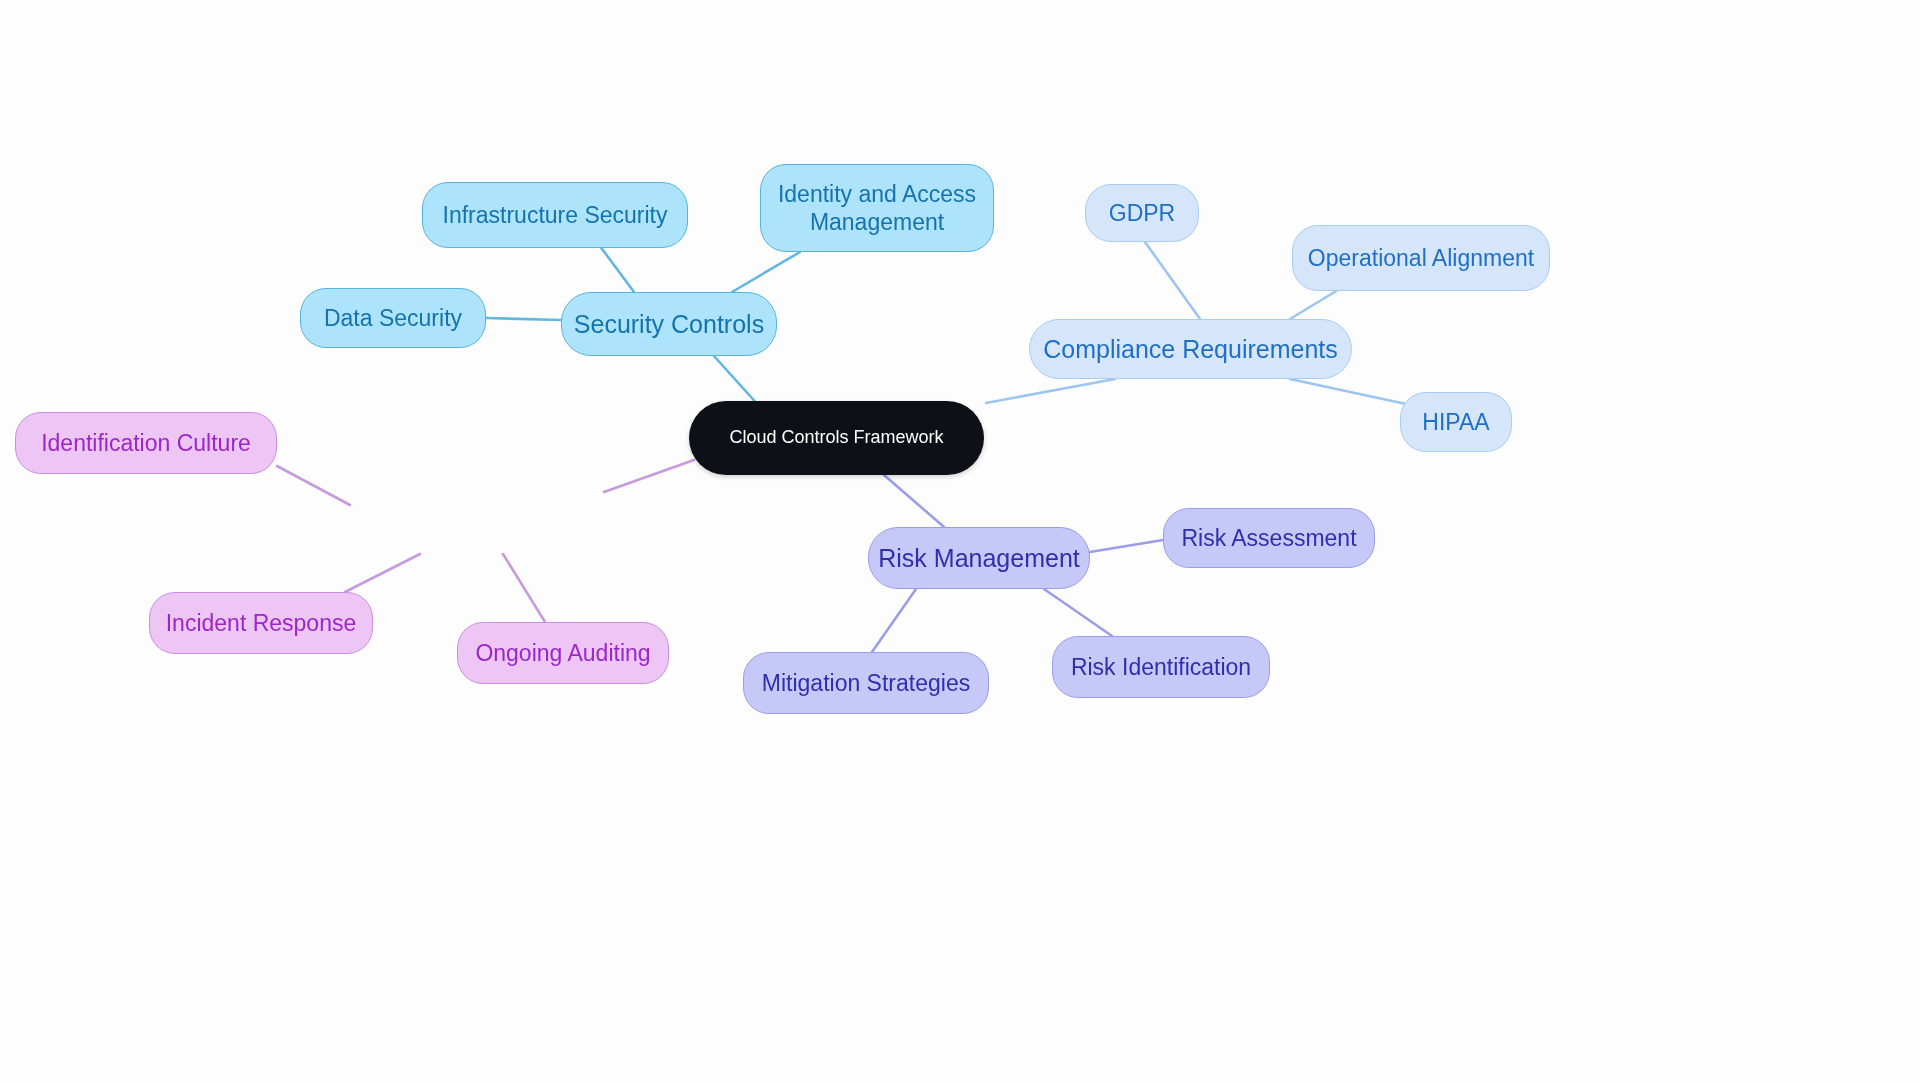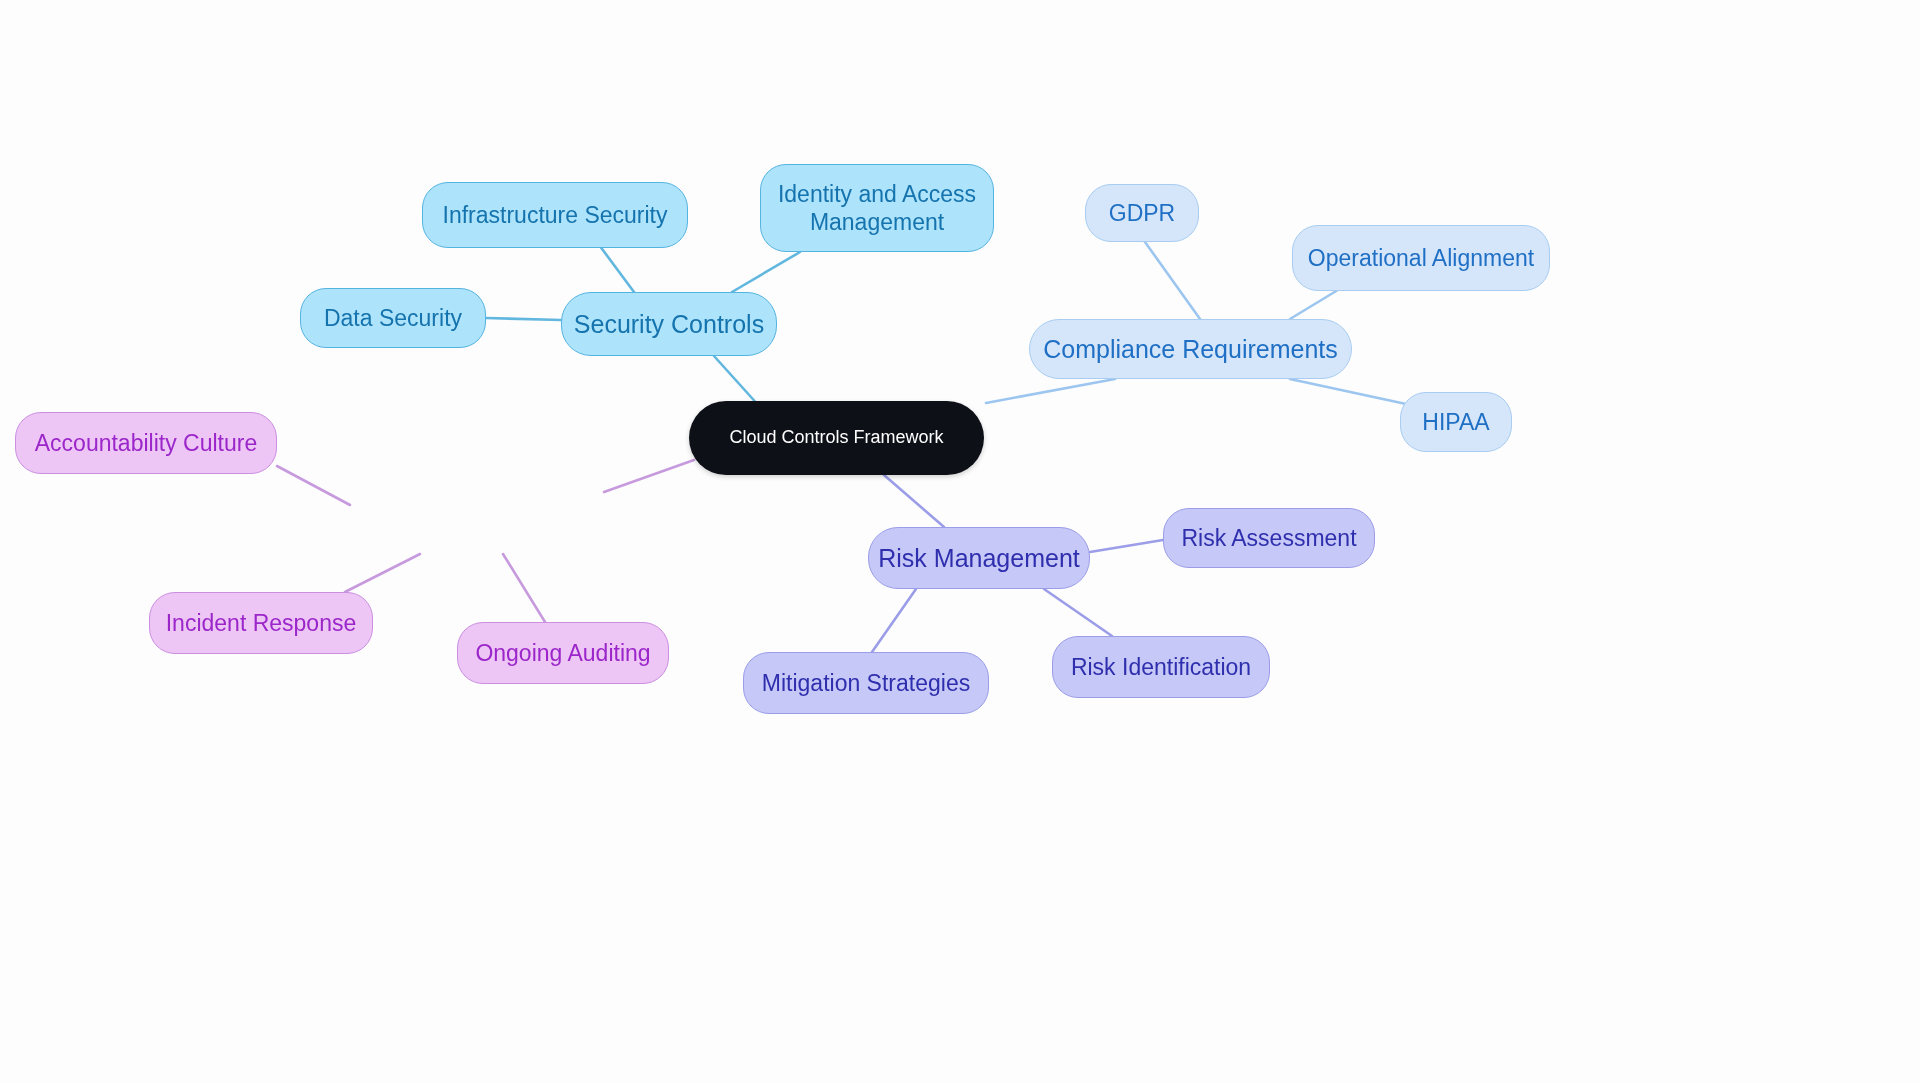--- a/index.html
+++ b/index.html
@@ -91,16 +91,16 @@
 Management</div>
     <div class="node lvl2 c-security-sub" style="left: 300px; top: 288px; width: 186px; height: 60px; background: rgb(173, 227, 251); border-color: rgb(86, 180, 224); color: rgb(21, 115, 173);">Data Security</div>
     <div class="node lvl1 c-compliance" style="left: 1029px; top: 319px; width: 323px; height: 60px; background: rgb(213, 230, 251); border-color: rgb(168, 205, 240); color: rgb(31, 111, 196);">Compliance Requirements</div>
     <div class="node lvl2 c-compliance-sub" style="left: 1085px; top: 184px; width: 114px; height: 58px; background: rgb(213, 230, 251); border-color: rgb(168, 205, 240); color: rgb(31, 111, 196);">GDPR</div>
     <div class="node lvl2 c-compliance-sub" style="left: 1292px; top: 213px; width: 258px; height: 66px; background: rgb(213, 230, 251); border-color: rgb(168, 205, 240); color: rgb(31, 111, 196); margin-top: 12px;">Operational Alignment</div>
     <div class="node lvl2 c-compliance-sub" style="left: 1400px; top: 392px; width: 112px; height: 60px; background: rgb(213, 230, 251); border-color: rgb(168, 205, 240); color: rgb(31, 111, 196);">HIPAA</div>
     <div class="node lvl1 c-risk" style="left: 868px; top: 527px; width: 222px; height: 62px; background: rgb(198, 200, 248); border-color: rgb(155, 157, 232); color: rgb(47, 47, 174);">Risk Management</div>
     <div class="node lvl2 c-risk-sub" style="left: 1163px; top: 508px; width: 212px; height: 60px; background: rgb(198, 200, 248); border-color: rgb(155, 157, 232); color: rgb(47, 47, 174);">Risk Assessment</div>
     <div class="node lvl2 c-risk-sub" style="left: 1052px; top: 636px; width: 218px; height: 62px; background: rgb(198, 200, 248); border-color: rgb(155, 157, 232); color: rgb(47, 47, 174);">Risk Identification</div>
     <div class="node lvl2 c-risk-sub" style="left: 743px; top: 652px; width: 246px; height: 62px; background: rgb(198, 200, 248); border-color: rgb(155, 157, 232); color: rgb(47, 47, 174); text-align: center;">Mitigation Strategies</div>
-    <div class="node lvl2 c-monitoring-sub" style="left: 15px; top: 412px; width: 262px; height: 62px; background: rgb(238, 198, 246); border-color: rgb(203, 143, 224); color: rgb(155, 38, 201);">Accountability Culture</div>
+    <div class="node lvl2 c-monitoring-sub" style="left: 15px; top: 412px; width: 262px; height: 62px; background: rgb(238, 198, 246); border-color: rgb(203, 143, 224); color: rgb(155, 38, 201);">Identification Culture</div>
     <div class="node lvl2 c-monitoring-sub" style="left: 149px; top: 592px; width: 224px; height: 62px; background: rgb(238, 198, 246); border-color: rgb(203, 143, 224); color: rgb(155, 38, 201);">Incident Response</div>
     <div class="node lvl2 c-monitoring-sub" style="left: 457px; top: 622px; width: 212px; height: 62px; background: rgb(238, 198, 246); border-color: rgb(203, 143, 224); color: rgb(155, 38, 201);">Ongoing Auditing</div>
   </div>
 
 </body></html>

